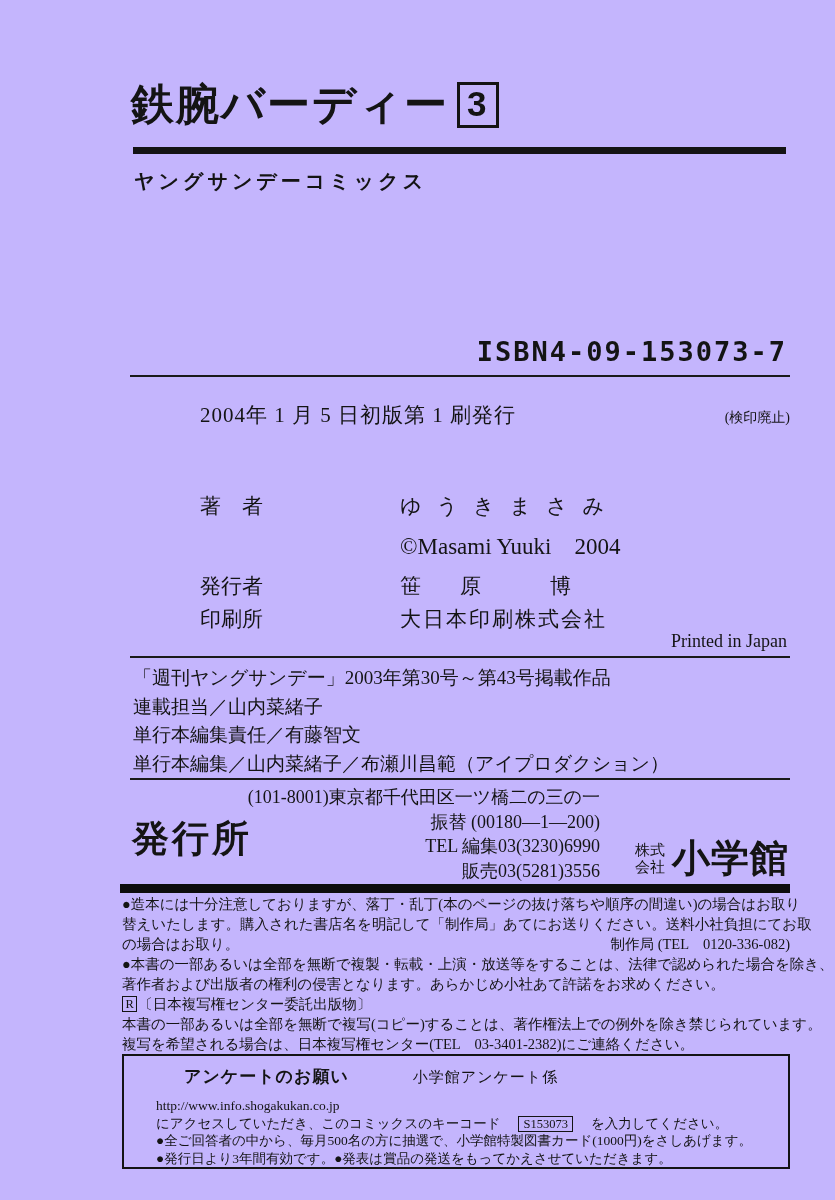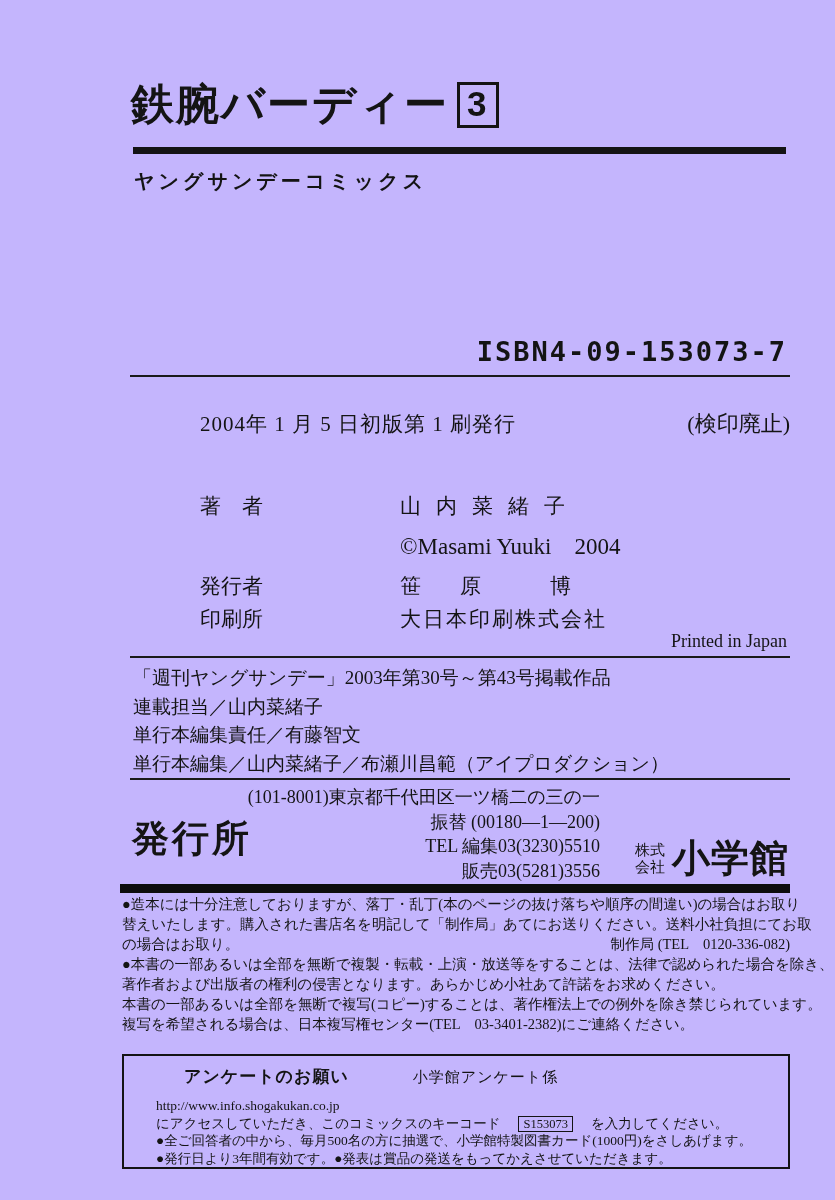--- a/index.html
+++ b/index.html
@@ -44,21 +44,21 @@
     top:336px; right:48px;
     font-size:27px; font-weight:bold; letter-spacing:2px;
     white-space:nowrap;
   }
   .rule-isbn { left:130px; top:375px; width:660px; height:2px; background:#1a1a1a; }
   .printing-row {
     left:133px; top:389px; width:657px;
     display:flex; justify-content:space-between; align-items:baseline;
   }
   .printing-date { font-size:21px; letter-spacing:1px; padding-left:67px; white-space:nowrap; }
-  .seal-note { font-size:22px; white-space:nowrap;margin-top:20px; }
+  .seal-note { font-size:14px; white-space:nowrap;margin-top:20px; }
 
   
   .credit-label { left:200px; font-size:21px; white-space:nowrap; }
   .credit-value { left:400px; font-size:21px; white-space:nowrap; }
   .y-author { top:492px; }
   .author-name { letter-spacing:15px; }
   .y-copy { top:531px; font-size:23px; }
   .y-pub { top:572px; }
   .pub-name { letter-spacing:9px; }
   .y-printer { top:605px; }
@@ -129,62 +129,65 @@
   <div class="abs series-name sans">ヤングサンデーコミックス</div>
 
   <div class="abs isbn-line mono">ISBN4-09-153073-7</div>
   <div class="abs rule-isbn"></div>
   <div class="abs printing-row">
     <span class="printing-date">2004年 1 月 5 日初版第 1 刷発行</span>
     <span class="seal-note">(検印廃止)</span>
   </div>
 
   <div class="abs credit-label y-author">著　者</div>
-  <div class="abs credit-value y-author author-name">山内菜緒子</div>
+  <div class="abs credit-value y-author author-name">ゆうきまさみ</div>
   <div class="abs credit-value y-copy">©Masami Yuuki　2004</div>
   <div class="abs credit-label y-pub">発行者</div>
   <div class="abs credit-value y-pub pub-name">笹　原　　博</div>
   <div class="abs credit-label y-printer">印刷所</div>
   <div class="abs credit-value y-printer printer-name">大日本印刷株式会社</div>
   <div class="abs printed-in">Printed in Japan</div>
   <div class="abs rule-credits"></div>
 
   <div class="abs serial-block">
     <div class="line">「週刊ヤングサンデー」2003年第30号～第43号掲載作品</div>
     <div class="line">連載担当／山内菜緒子</div>
     <div class="line">単行本編集責任／有藤智文</div>
     <div class="line">単行本編集／山内菜緒子／布瀬川昌範（アイプロダクション）</div>
   </div>
   <div class="abs rule-serial"></div>
 
   <div class="abs office-label sans">発行所</div>
   <div class="abs office-address">
     <div>(101-8001)東京都千代田区一ツ橋二の三の一</div>
     <div>振替 (00180―1―200)</div>
-    <div>TEL 編集03(3230)5510</div>
+    <div>TEL 編集03(3230)6990</div>
     <div>販売03(5281)3556</div>
   </div>
   <div class="abs office-corp">
     <div class="corp-prefix">
       <div>株式</div>
       <div>会社</div>
     </div>
     <div class="company-name sans">小学館</div>
   </div>
   <div class="abs rule-heavy"></div>
 
   <div class="abs notices">
     <div class="line">●造本には十分注意しておりますが、落丁・乱丁(本のページの抜け落ちや順序の間違い)の場合はお取り</div>
     <div class="line">替えいたします。購入された書店名を明記して「制作局」あてにお送りください。送料小社負担にてお取</div>
     <div class="line notice-split">
       <span>の場合はお取り。</span>
       <span>制作局 (TEL　0120-336-082)</span>
     </div>
     <div class="line">●本書の一部あるいは全部を無断で複製・転載・上演・放送等をすることは、法律で認められた場合を除き、</div>
     <div class="line">著作者および出版者の権利の侵害となります。あらかじめ小社あて許諾をお求めください。</div>
+    <div class="line">
+      <span class="r-box">R</span><span>〔日本複写権センター委託出版物〕</span>
+    </div>
     <div class="line">本書の一部あるいは全部を無断で複写(コピー)することは、著作権法上での例外を除き禁じられています。</div>
     <div class="line">複写を希望される場合は、日本複写権センター(TEL　03-3401-2382)にご連絡ください。</div>
   </div>
 
   <div class="abs survey-box">
     <div class="survey-head">
       <span class="survey-title sans">アンケートのお願い</span>
       <span class="survey-dept">小学館アンケート係</span>
     </div>
     <div class="survey-body">

